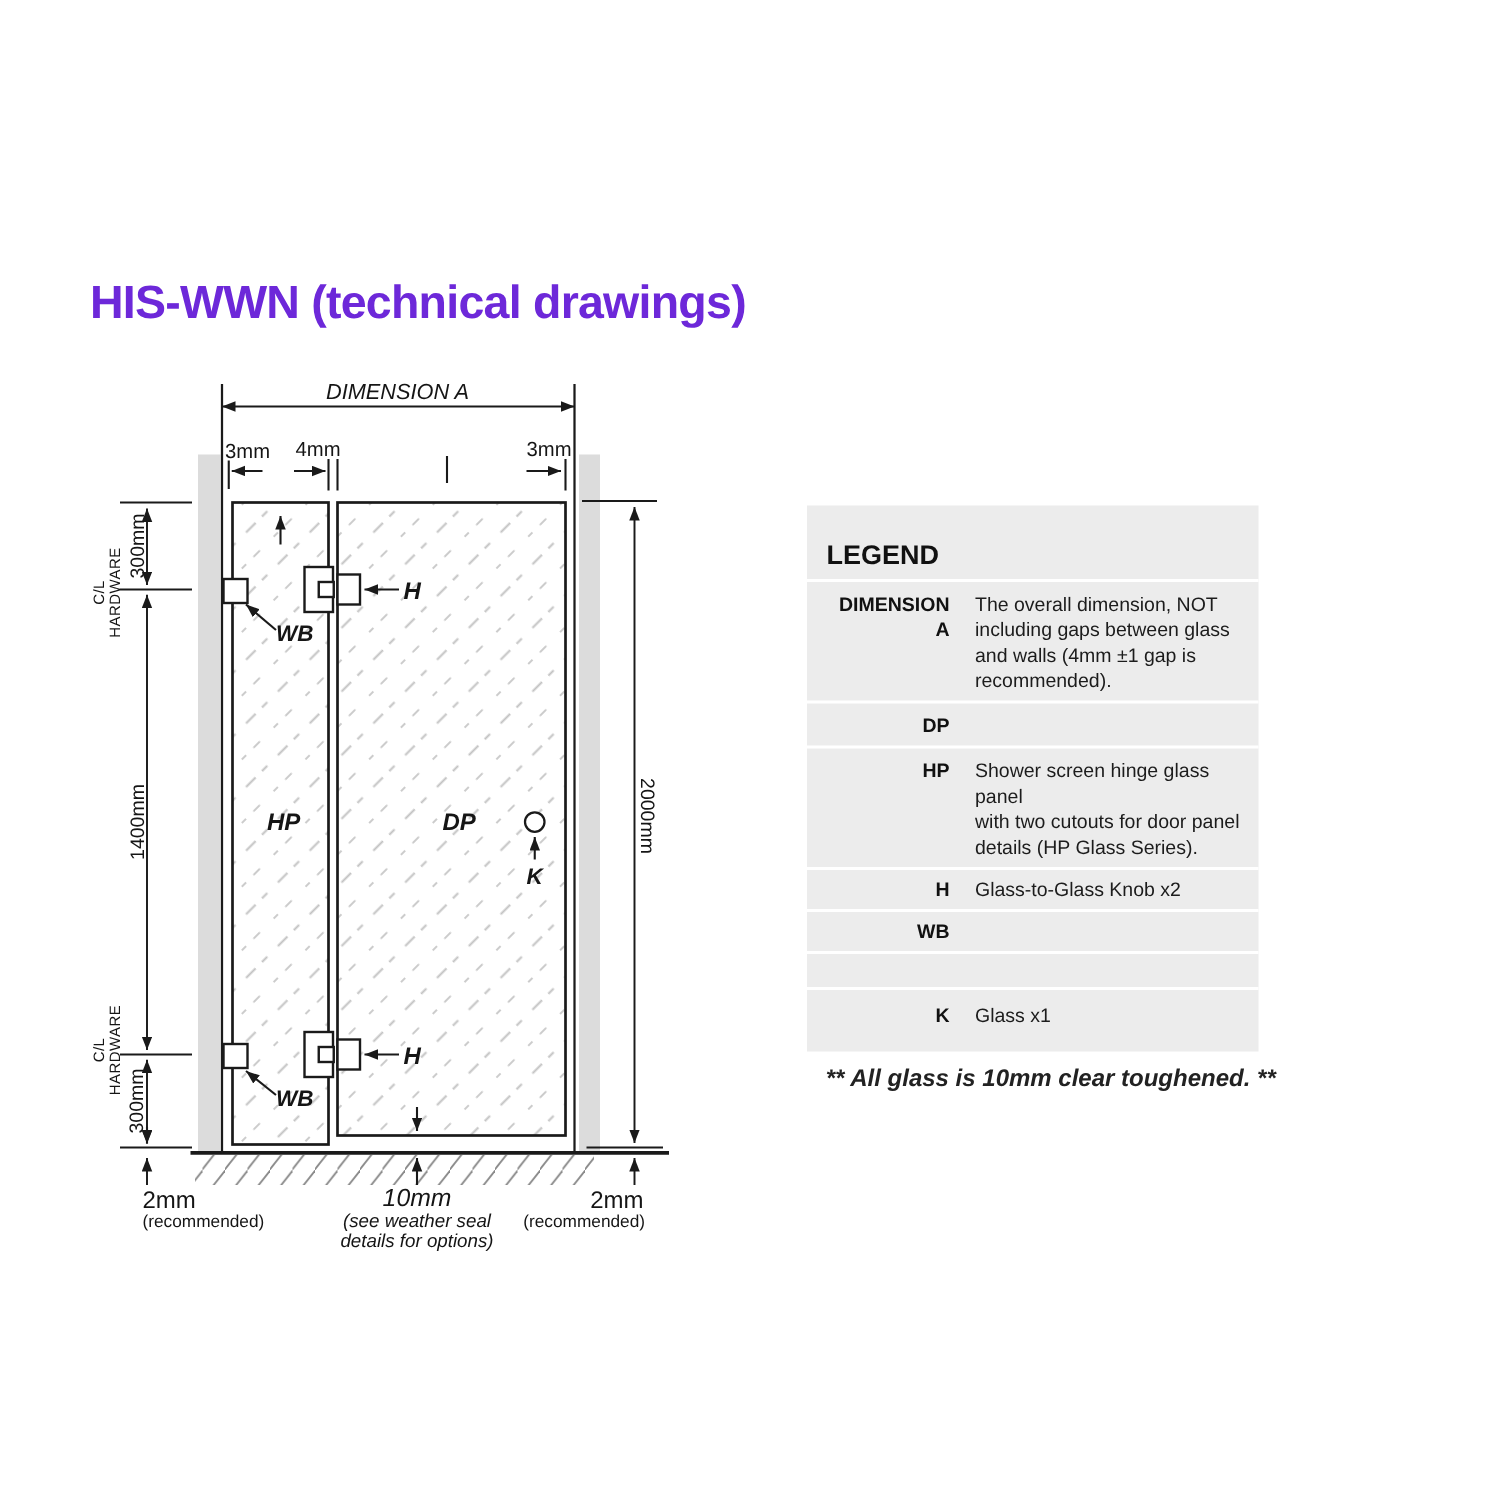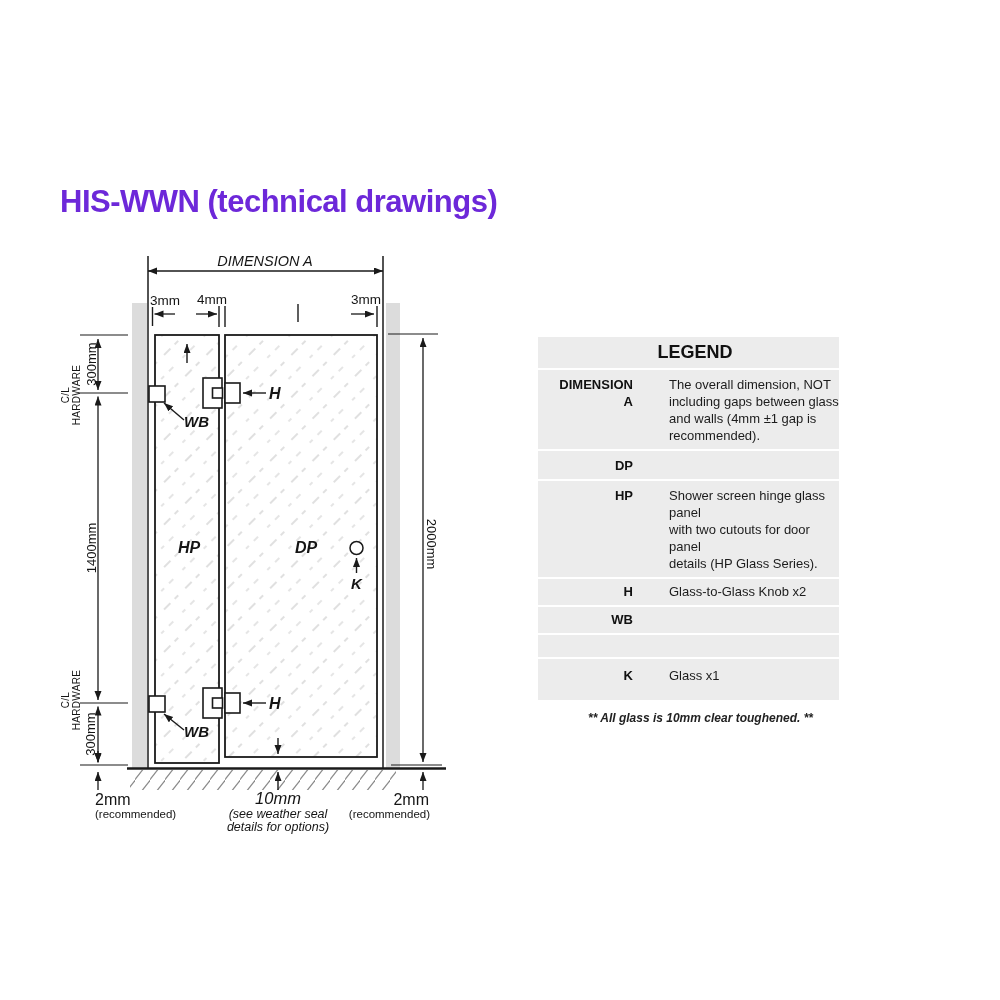--- a/index.html
+++ b/index.html
@@ -22,31 +22,31 @@
   .lbl2{font-size:15px;font-weight:bold;font-style:italic;}
   .b16{font-size:16px;}
   .sm{font-size:11.5px;}
   .it16{font-size:16.5px;font-style:italic;}
   .it12{font-size:12.5px;font-style:italic;}
 
   .legend{
     position:absolute;left:538px;top:337px;width:301px;
     background:#ececec;
   }
-  .legend-header{padding:5px 0 5px 13px;font-size:18px;font-weight:bold;color:#111;text-align:center;}
+  .legend-header{padding:23px 0 5px 13px;font-size:18px;font-weight:bold;color:#111;}
   .lrow{display:flex;border-top:2px solid #ffffff;padding:6px 0 5px 13px;}
   .lrow .term{flex:0 0 82px;text-align:right;font-weight:bold;font-size:13px;line-height:17px;color:#111;}
-  .lrow .desc{margin-left:36px;font-size:13px;line-height:17px;white-space:pre-line;color:#1c1c1c;}
+  .lrow .desc{margin-left:17px;font-size:13px;line-height:17px;white-space:pre-line;color:#1c1c1c;}
   .lrow.compact{padding:4px 0 5px 13px;}
   .lrow.spacer{height:12px;padding:5px 0 5px 13px;}
   .lrow.last{padding:8px 0 16px 13px;}
   .lrow.nowrap .desc{white-space:nowrap;}
   .legend-footnote{
     position:absolute;left:538px;top:711px;width:325px;text-align:center;
-    font-size:12px;font-style:italic;font-weight:bold;color:#222;
+    font-size:16px;font-style:italic;font-weight:bold;color:#222;
   }
 </style>
 </head>
 <body>
 
 <div class="title">HIS-WWN (technical drawings)</div>
 
 <svg width="1000" height="1000" viewBox="0 0 1000 1000">
   <defs>
     <marker id="ae" markerUnits="userSpaceOnUse" markerWidth="10" markerHeight="8" refX="9" refY="3.5" orient="auto">

